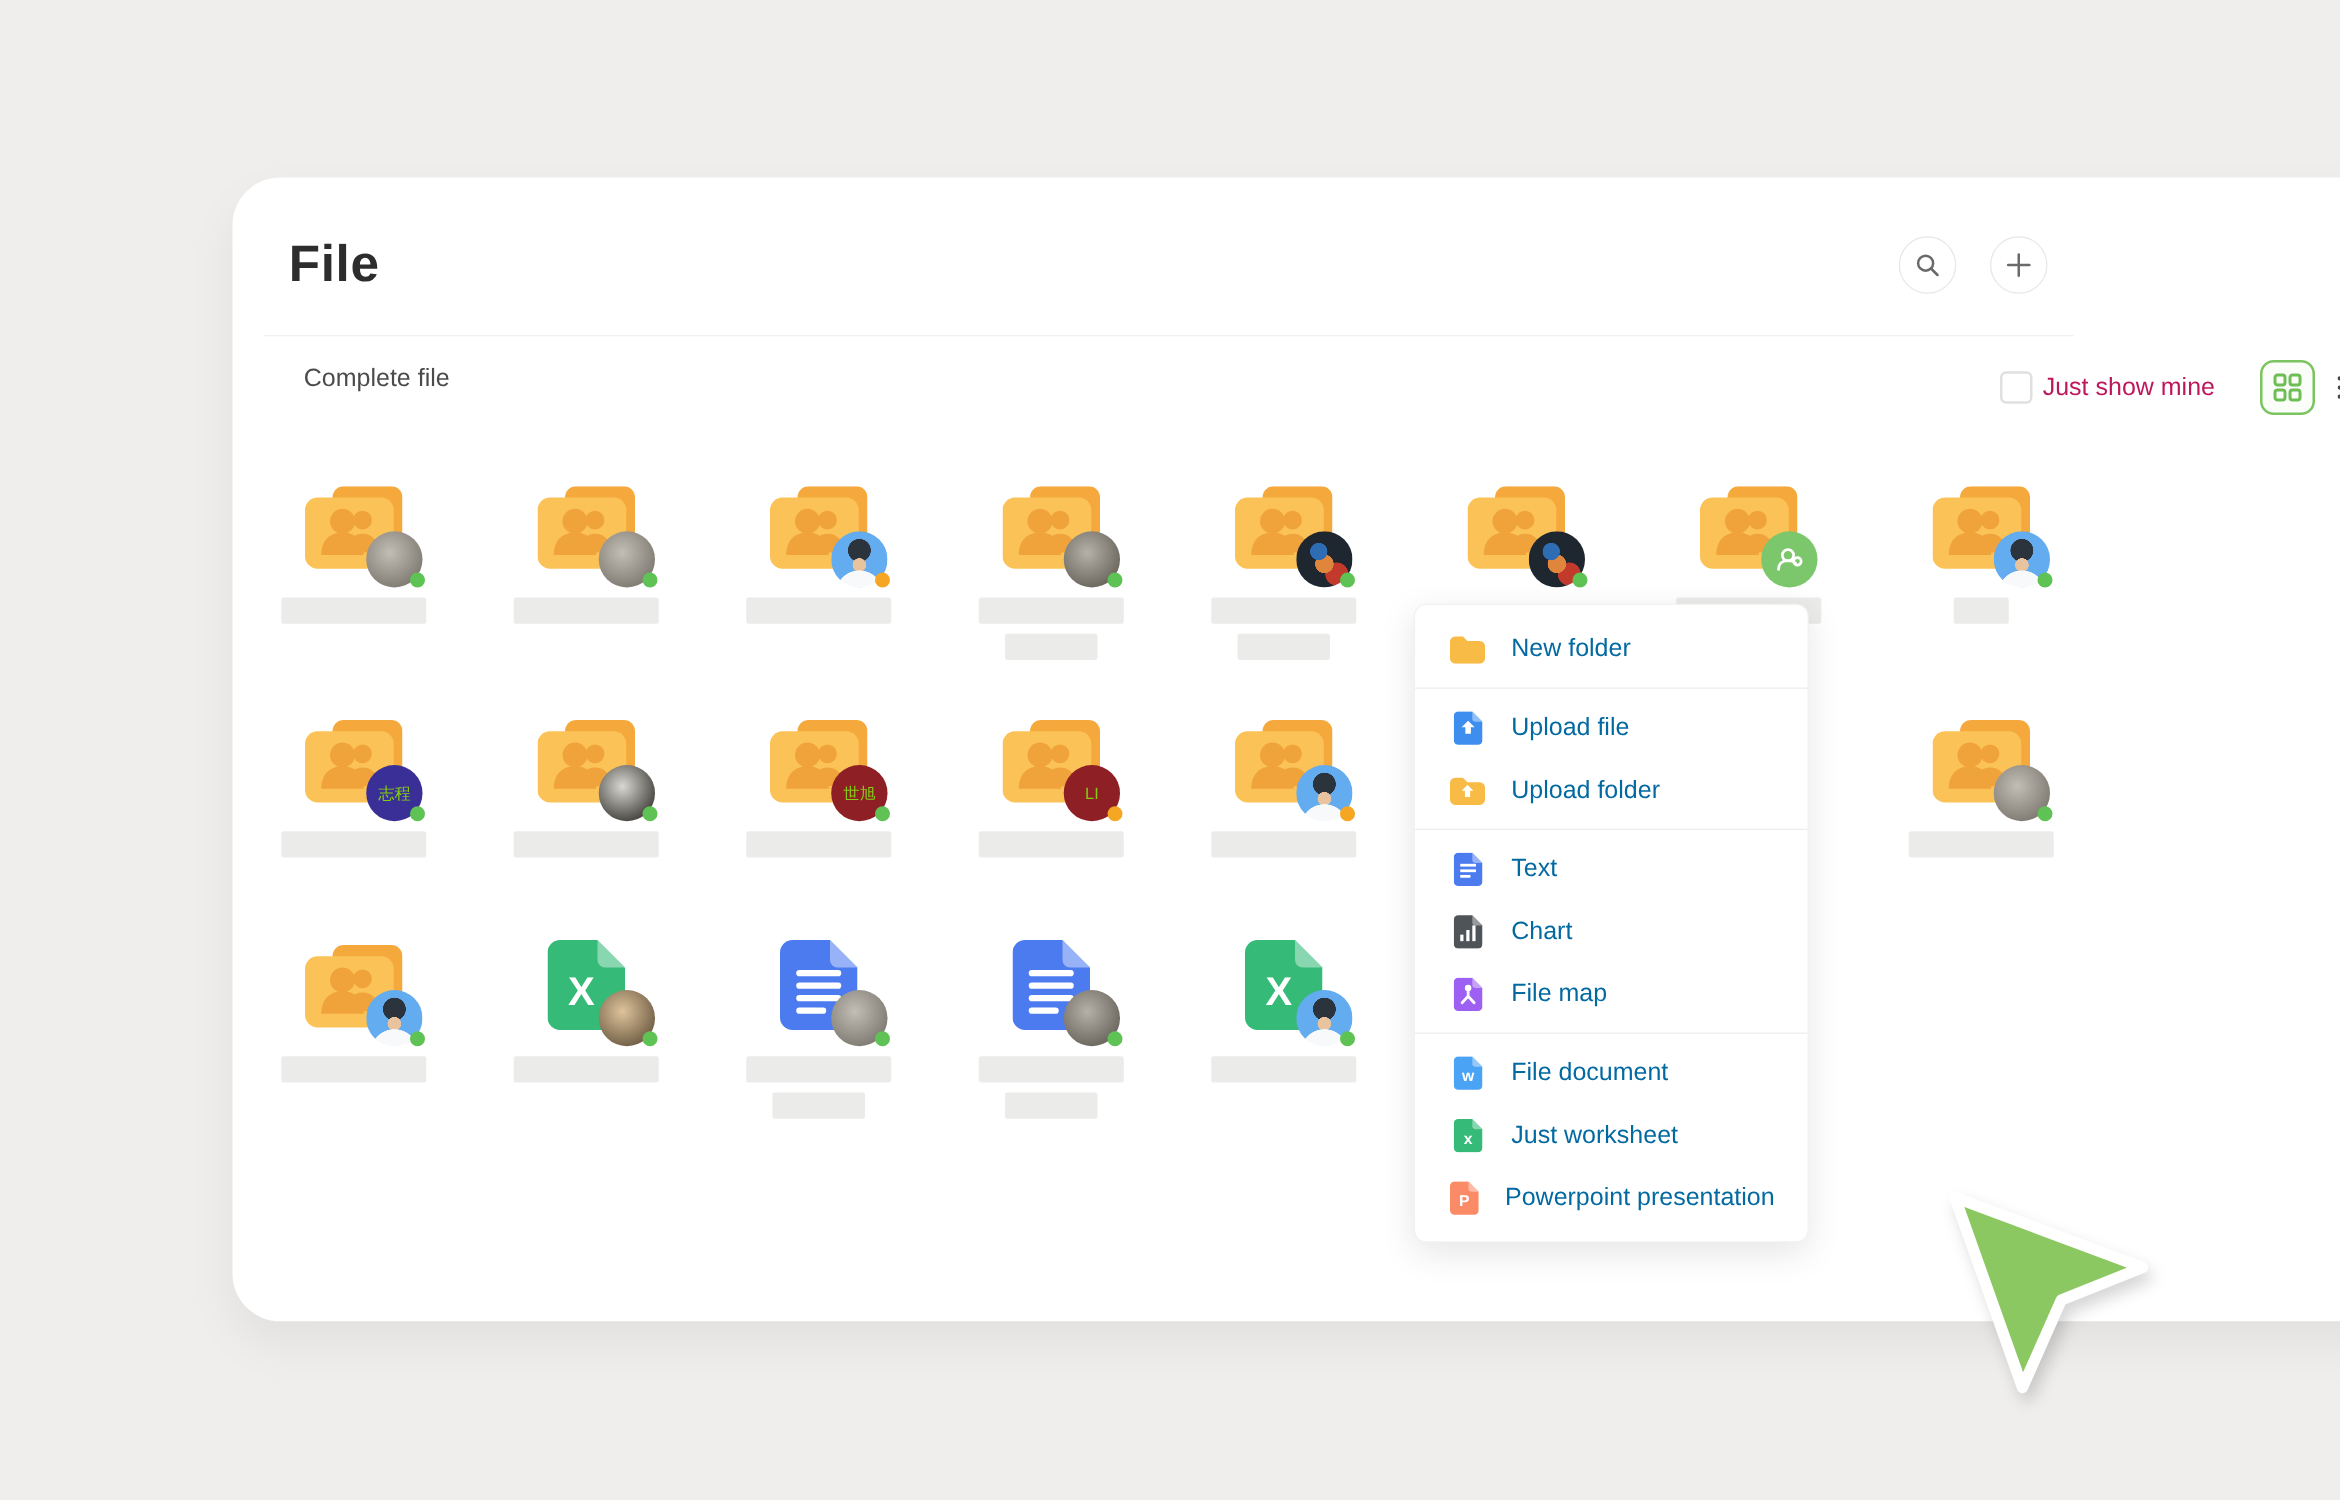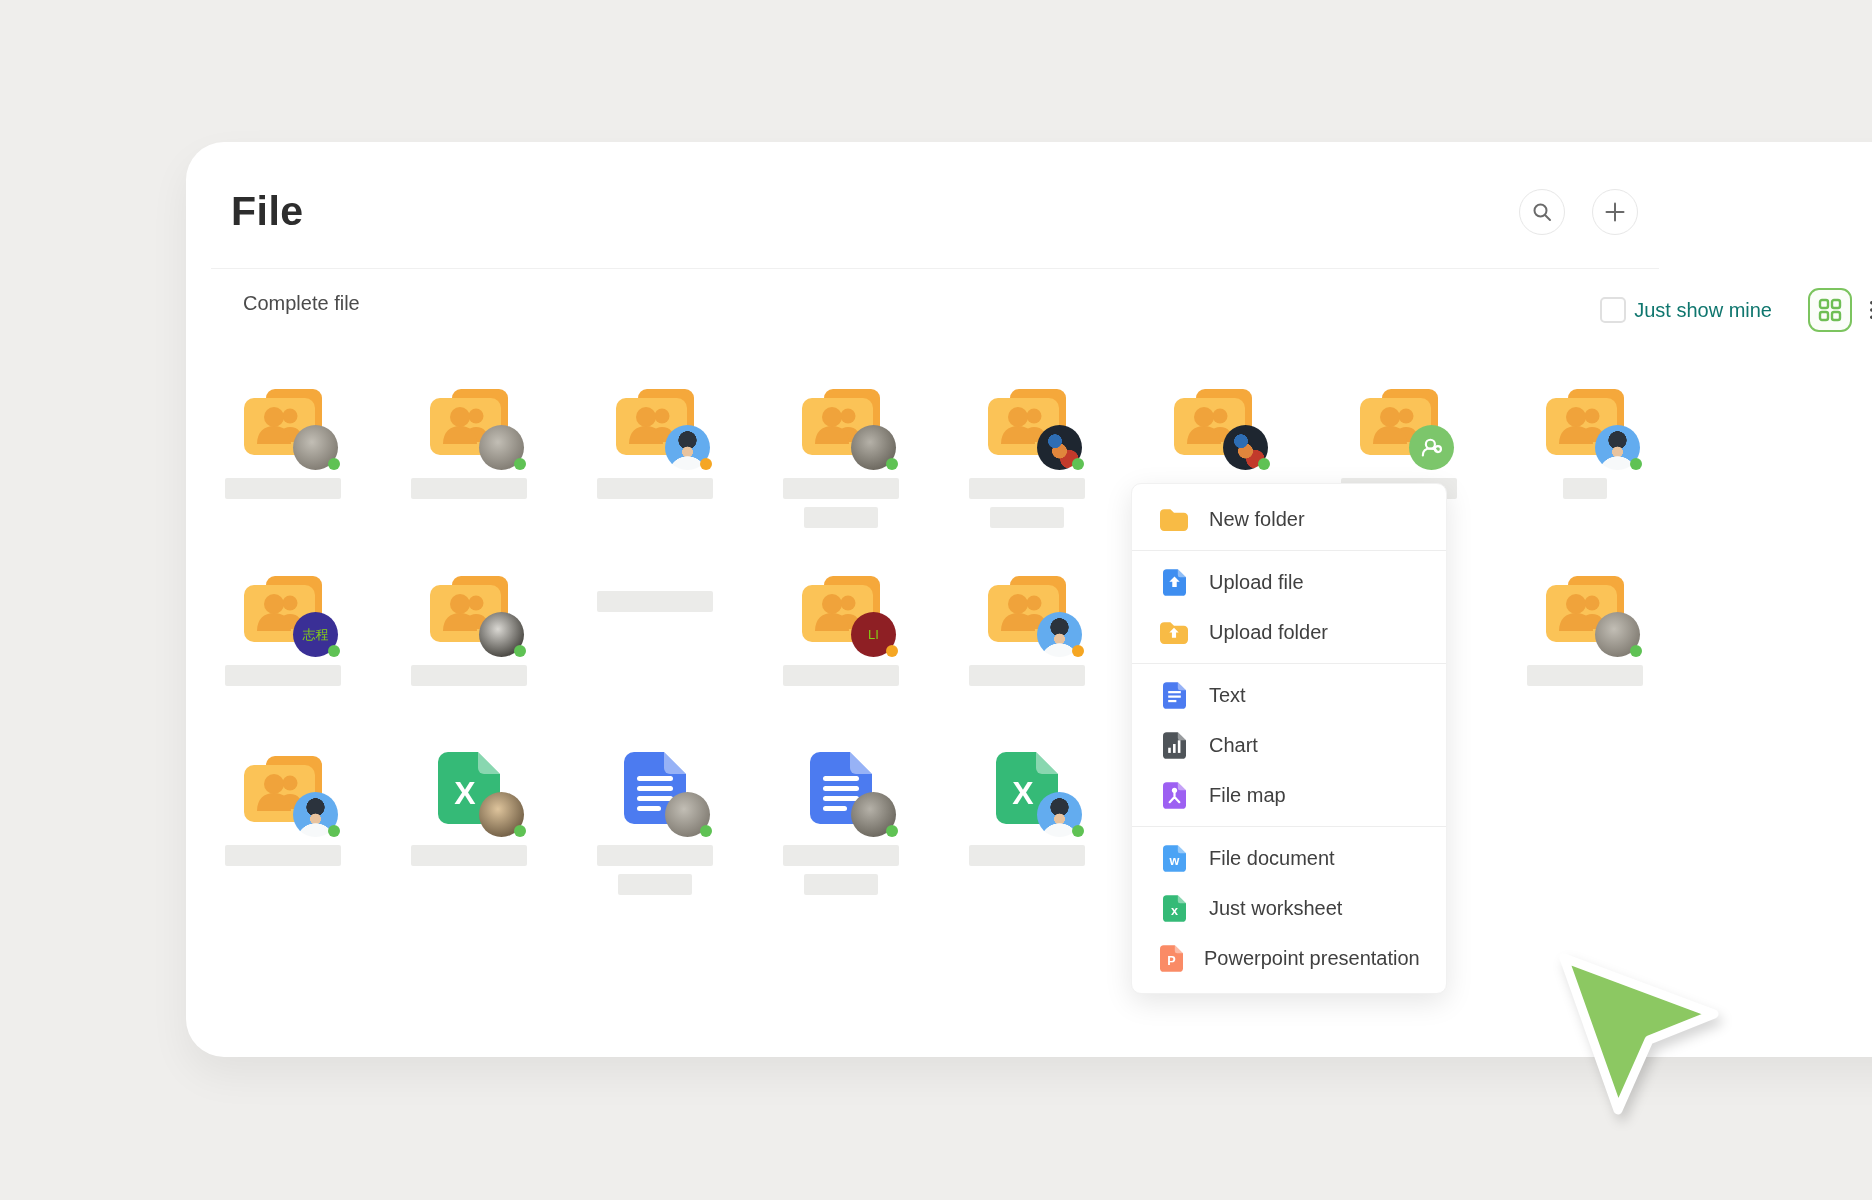--- a/index.html
+++ b/index.html
@@ -26,21 +26,21 @@
   #search-btn{left:1333px;}
   #add-btn{left:1406px;}
   .divider{position:absolute;left:25px;top:126px;width:1448px;height:0;border-top:1.5px solid #f0f0f0;}
   .section-label{position:absolute;left:57px;top:150px;font-size:20px;color:#4b4b4b;}
   .toolbar-right{
     position:absolute;right:54px;top:146px;height:44px;
     display:flex;align-items:center;
   }
   .filter{display:flex;align-items:center;cursor:pointer;}
   .checkbox{width:22px;height:22px;border:2px solid #e0e0e0;border-radius:5px;background:#fff;display:inline-block;}
-  .filter-label{font-size:20px;color:#0f766e;margin-left:8px;}
+  .filter-label{font-size:20px;color:#be185d;margin-left:8px;}
   .view-btn{background:none;border:none;padding:0;margin-left:32px;cursor:pointer;display:flex;align-items:center;justify-content:center;}
   .view-grid{width:44px;height:44px;border:2px solid #7cc45f;border-radius:11px;background:#fbfdf9;margin-left:36px;}
   .view-list{margin-left:18px;}
   
   .file-item{position:absolute;width:186px;display:flex;flex-direction:column;align-items:center;}
   .icon-wrap{height:74px;display:flex;align-items:flex-end;justify-content:center;position:relative;width:100%;}
   .avatar{
     position:absolute;width:45px;height:45px;border-radius:50%;
     left:calc(50% + 10px);bottom:-13px;overflow:visible;
     display:flex;align-items:center;justify-content:center;
@@ -52,21 +52,21 @@
   
   .menu{
     position:absolute;left:945px;top:341px;width:314px;
     background:#fff;border:1px solid #f1f1f1;border-radius:10px;
     box-shadow:0 8px 28px rgba(0,0,0,0.10);z-index:5;padding:4px 0;
   }
   .menu-group{padding:6px 0;}
   .menu-group + .menu-group{border-top:1px solid #ededed;}
   .menu-item{display:flex;align-items:center;height:50px;padding:0 28px;cursor:pointer;}
   .menu-ic{width:28px;display:flex;justify-content:center;}
-  .menu-label{font-size:20px;color:#404040;margin-left:21px;white-space:nowrap;}
+  .menu-label{font-size:20px;color:#0369a1;margin-left:21px;white-space:nowrap;}
   #cursor{position:absolute;left:1548px;top:944px;z-index:10;filter:drop-shadow(4px 7px 6px rgba(0,0,0,0.16));}
 </style>
 </head>
 <body style="background: rgb(239, 238, 236);">
 
 <div class="card">
   <div class="title">File</div>
 
   <button class="hdr-btn" id="search-btn">
     <span style="display:flex;">
@@ -332,20 +332,36 @@
           </svg>
           <span class="avatar" style="background:radial-gradient(circle at 42% 38%, #dad8d3, #4e4c47 72%);">
             <span class="dot" style="background: rgb(95, 194, 84);"></span>
           </span>
         </div>
         <div class="lines">
           <div class="ph-line" style="width: 116px;"></div>
         </div>
       </div>
       <div class="file-item" style="left: 376px; top: 428px;">
+        <div class="icon-wrap">
+          <svg width="78" height="68" viewBox="0 0 78 68">
+    <rect x="22" y="0" width="56" height="58" rx="9" fill="#F5A83B"></rect>
+    <rect x="0" y="9" width="71" height="57" rx="10" fill="#FBC357"></rect>
+    <g fill="#F0A33B">
+      <circle cx="46" cy="27" r="7.5"></circle>
+              <path d="M34 53 C34 43 39 38 46 38 C54 38 59 44 59 53 Z"></path>
+      <circle cx="30" cy="28" r="10"></circle>
+              <path d="M13 55 C13 43 20 37 30 37 C40 37 47 43 47 55 Z"></path>
+    </g>
+          </svg>
+          <span class="avatar" style="background:#8E1F24;">
+            <span class="init">世旭</span>
+            <span class="dot" style="background: rgb(95, 194, 84);"></span>
+          </span>
+        </div>
         <div class="lines">
           <div class="ph-line" style="width: 116px;"></div>
         </div>
       </div>
       <div class="file-item" style="left: 562px; top: 428px;">
         <div class="icon-wrap">
           <svg width="78" height="68" viewBox="0 0 78 68">
     <rect x="22" y="0" width="56" height="58" rx="9" fill="#F5A83B"></rect>
     <rect x="0" y="9" width="71" height="57" rx="10" fill="#FBC357"></rect>
     <g fill="#F0A33B">

